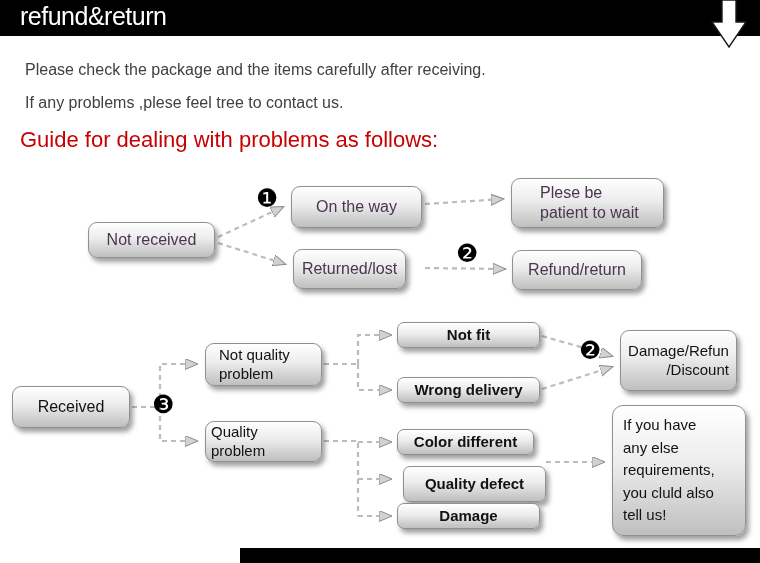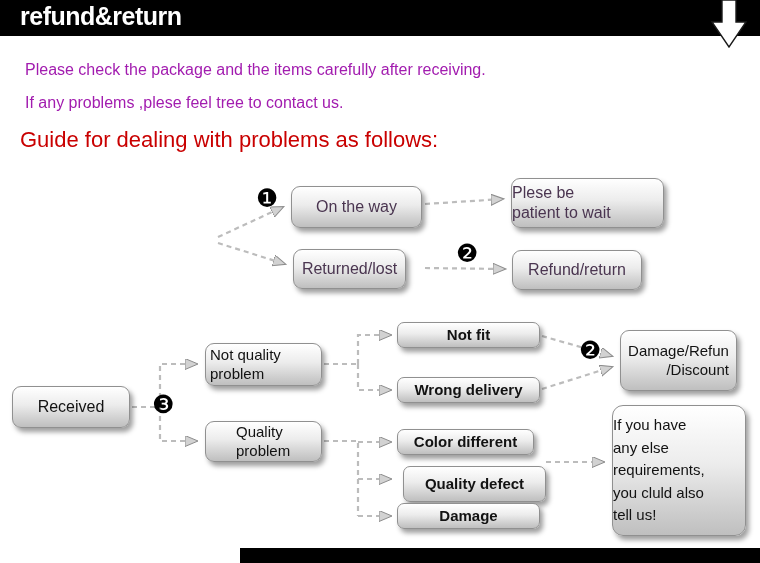--- a/index.html
+++ b/index.html
@@ -1,24 +1,24 @@
 <!DOCTYPE html>
 <html><head>
 <meta charset="utf-8">
 <style>
   *{margin:0;padding:0;box-sizing:border-box}
   html,body{background:#fff}
   body{font-family:"Liberation Sans",sans-serif}
   .page{position:relative;width:760px;height:563px;background:#fff;overflow:hidden}
 
   .banner{position:absolute;left:0;top:0;width:760px;height:36px;background:#000}
-  .banner-title{position:absolute;left:20px;top:2px;color:#fff;font-size:25px;font-weight:bold;letter-spacing:-0.5px}
+  .banner-title{position:absolute;left:20px;top:2px;color:#fff;font-size:25px;font-weight:normal;letter-spacing:-0.5px}
   .down-arrow{position:absolute;right:10px;top:0;width:42px;height:50px}
 
-  .intro-line{position:absolute;left:25px;font-size:16px;color:#a21caf}
+  .intro-line{position:absolute;left:25px;font-size:16px;color:#404040}
   .heading{position:absolute;left:20px;top:127px;font-size:22px;font-weight:normal;color:#c90000}
 
   .arrows{position:absolute;left:0;top:0}
   .arrows path.c{fill:none;stroke:#bcbcbc;stroke-width:2.2;stroke-dasharray:5 4}
 
   .gbox{position:absolute;display:flex;align-items:center;justify-content:center;text-align:right;
         background:linear-gradient(180deg,#ffffff 0%,#ececec 45%,#cfcfcf 80%,#bfbfbf 100%);
         border:1px solid #909090;border-radius:9px;box-shadow:3px 4px 5px rgba(0,0,0,.38);
         font-size:15px;color:#121212;line-height:1.25}
   .plum{color:#4a3550;font-size:16px}
@@ -63,46 +63,47 @@
     <path class="c" d="M358,364 V390 H391" marker-end="url(#ah)"></path>
     <path class="c" d="M542,336 L612,356" marker-end="url(#ah)"></path>
     <path class="c" d="M542,389 L612,367" marker-end="url(#ah)"></path>
     <path class="c" d="M324,441 H358 V516"></path>
     <path class="c" d="M358,442 H391" marker-end="url(#ah)"></path>
     <path class="c" d="M358,479 H391" marker-end="url(#ah)"></path>
     <path class="c" d="M358,516 H391" marker-end="url(#ah)"></path>
     <path class="c" d="M546,462 H604" marker-end="url(#ah)"></path>
   </svg>
 
+  <div class="gbox plum" style="left:88px;top:222px;width:127px;height:36px">Not received</div>
   <div class="badge" style="left:256px;top:186px">❶</div>
   <div class="gbox plum" style="left:291px;top:186px;width:131px;height:42px">On the way</div>
   <div class="gbox plum" style="left:293px;top:249px;width:113px;height:40px">Returned/lost</div>
   <div class="badge" style="left:456px;top:241px">❷</div>
-  <div class="gbox plum left pre" style="left:511px;top:178px;width:153px;height:50px;padding-left:0">Plese be
+  <div class="gbox plum left pre" style="left:511px;top:178px;width:153px;height:50px;padding-left:28px">Plese be
 patient to wait</div>
   <div class="gbox" style="left:12px;top:386px;width:118px;height:42px;font-size:16px">Received</div>
 
   <div class="gbox plum" style="left:512px;top:250px;width:130px;height:40px">Refund/return</div>
   <div class="badge" style="left:152px;top:392px">❸</div>
-  <div class="gbox left pre" style="left:205px;top:343px;width:117px;height:43px;padding-left:4px">Not quality
+  <div class="gbox left pre" style="left:205px;top:343px;width:117px;height:43px;padding-left:13px">Not quality
 problem</div>
-  <div class="gbox left pre" style="left:205px;top:421px;width:117px;height:41px;padding-left:30px">Quality
+  <div class="gbox left pre" style="left:205px;top:421px;width:117px;height:41px;padding-left:5px">Quality
 problem</div>
 
   <div class="gbox slim bold" style="left:397px;top:322px;width:143px;height:26px">Not fit</div>
   <div class="gbox slim bold" style="left:397px;top:377px;width:143px;height:26px">Wrong delivery</div>
   <div class="badge" style="left:579px;top:338px">❷</div>
   <div class="gbox pre" style="left:620px;top:330px;width:117px;height:61px">Damage/Refun
 /Discount</div>
 
   <div class="gbox slim bold" style="left:397px;top:429px;width:137px;height:26px">Color different</div>
   <div class="gbox slim bold" style="left:403px;top:466px;width:143px;height:36px">Quality defect</div>
   <div class="gbox slim bold" style="left:397px;top:503px;width:143px;height:26px">Damage</div>
 
-  <div class="gbox left pre" style="left:612px;top:405px;width:134px;height:131px;line-height:1.5;border-radius:11px">If you have
+  <div class="gbox left pre" style="left:612px;top:405px;width:134px;height:131px;padding-left:10px;line-height:1.5;border-radius:11px">If you have
 any else
 requirements,
 you cluld also
 tell us!</div>
 
   <div class="bottom-bar"></div>
 
 </div>
 
 </body></html>

